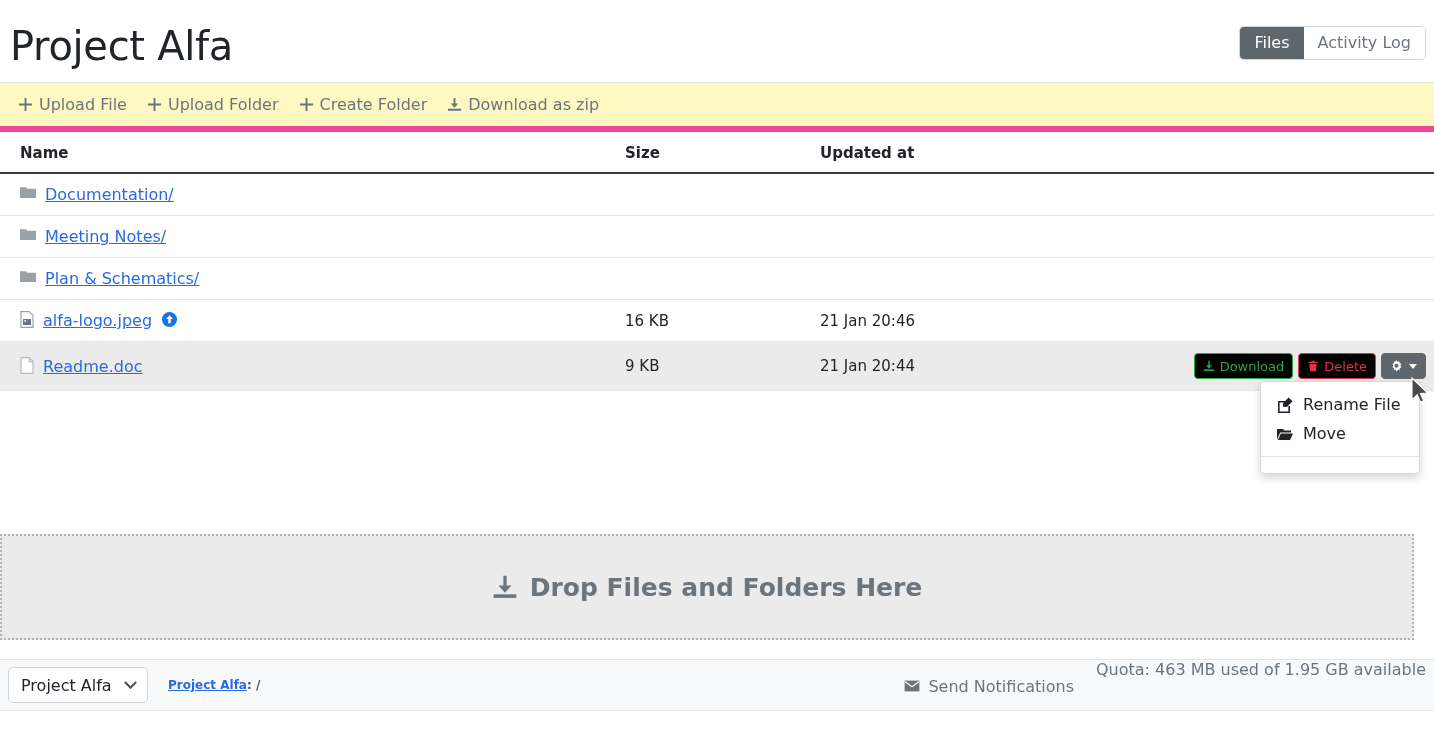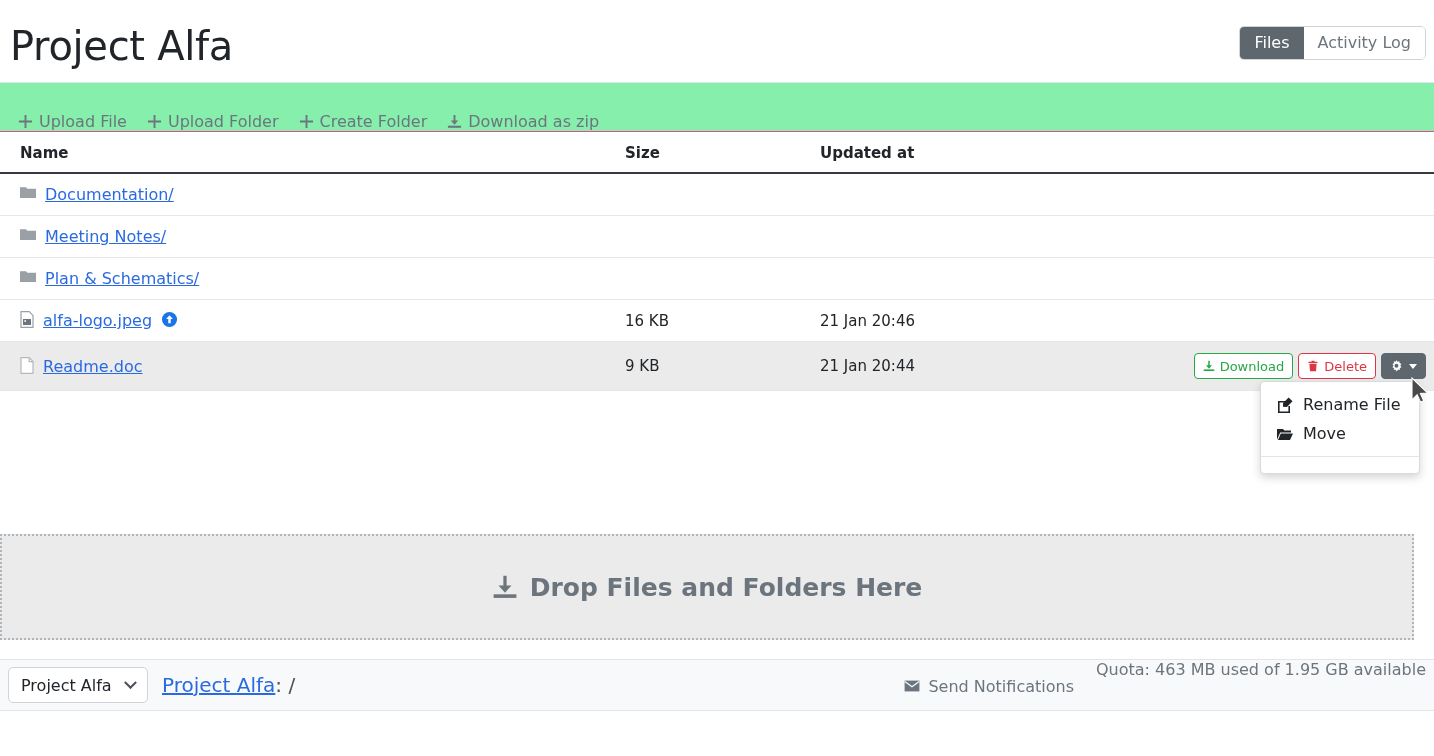--- a/index.html
+++ b/index.html
@@ -50,25 +50,25 @@
   }
   .tab.active {
     background: #5f676e;
     color: #ffffff;
   }
 
   
   .toolbar {
     position: relative;
     height: 50px;
-    background: #86efac;
+    background: #fef9c3;
     border-top: 1px solid #e3e6e8;
-    border-bottom: 1px solid #ec4899;
+    border-bottom: 6px solid #ec4899;
     display: flex;
-    align-items: flex-end;
+    align-items: center;
     padding: 0 8px;
   }
   .tb-actions { display: flex; align-items: center; gap: 20px; padding-left: 10px; }
   .tb-link {
     display: inline-flex; align-items: center; gap: 6px;
     color: #6c757d;
     font-size: 16px;
     text-decoration: none;
     cursor: pointer;
     white-space: nowrap;
@@ -139,21 +139,21 @@
   }
   .row-actions {
     display: flex; align-items: center; justify-content: flex-end;
     gap: 5px; padding-right: 8px;
   }
   .btn-sm {
     display: inline-flex; align-items: center; gap: 5px;
     height: 26px; padding: 0 8px;
     font-size: 13px;
     border-radius: 4px;
-    background: #ffffff;
+    background: #000000;
     cursor: pointer;
     white-space: nowrap;
   }
   .btn-download { border: 1px solid #28a745; color: #28a745; }
   .btn-delete   { border: 1px solid #dc3545; color: #dc3545; }
   .btn-gear {
     display: inline-flex; align-items: center; gap: 6px;
     height: 26px; padding: 0 8px;
     background: #5f676e;
     border: 1px solid #5f676e;
@@ -229,23 +229,24 @@
     color: #212529;
     cursor: pointer;
   }
   .chevron {
     width: 9px; height: 9px;
     border-right: 2px solid #495057;
     border-bottom: 2px solid #495057;
     transform: rotate(45deg) translate(-2px,-2px);
   }
   .breadcrumb {
-    margin-left: 14px;
-    font-size: 20px;
+    margin-left: 20px;
+    font-size: 12px;
     color: #495057;
+    font-weight: bold;
   }
   .breadcrumb a { color: #2a6ae0; text-decoration: underline; cursor: pointer; }
   .footer-right {
     position: absolute;
     right: 8px; top: 0; height: 52px;
     display: flex; gap: 22px;
   }
   .send-notif {
     display: inline-flex; align-items: center; gap: 8px;
     color: #6c757d; font-size: 16px; cursor: pointer; white-space: nowrap;

